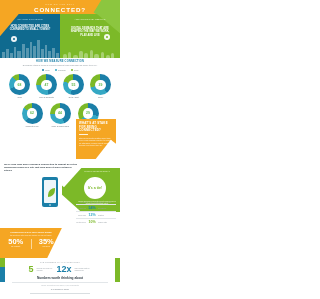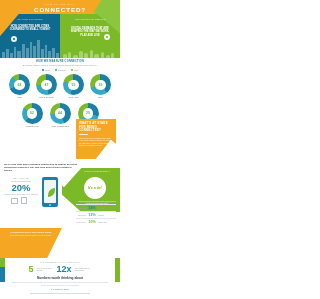--- a/index.html
+++ b/index.html
@@ -285,31 +285,20 @@
   <div class="callout">
     <h4>WHAT'S AT STAKE FOR BEING CONNECTED?</h4>
     <div class="bar"></div>
     <p>Staying connected matters more than ever. From working remotely to keeping up with family, people expect reliable access everywhere they go.</p>
     <div class="cut"></div>
   </div>
 
   <div class="band2">
     <div class="band2-head">We're also now more informed connection to almost all of the household areas of a city. But how does it differ between cities?</div>
 
-    <div class="statleft">
-      <div class="cap">ON AVERAGE</div>
-      <div class="rule"></div>
-      <div class="big">20%</div>
-      <div class="sub">of people spend more time online each day</div>
-      <div class="icons">
-        <div class="ic"></div>
-        <div class="ic book"></div>
-        <div class="ic txt">♫</div>
-      </div>
-    </div>
 
     <div class="phone">
       <div class="screen">
         <div class="leaf"></div>
       </div>
       <div class="dot"></div>
     </div>
 
     <div class="greenpanel">
       <div class="tl"></div>
@@ -340,20 +329,31 @@
     <div class="rrow">
       <span class="lt">On the move</span>
       <span class="pv" style="color:#7cb928">10%</span>
       <span class="rt">mobile data</span>
     </div>
   </div>
 
   <div class="oband">
     <div class="oh">CONNECTION IS NOT JUST ABOUT SPEED</div>
     <div class="osub">It's about how often and how reliably you can get online.</div>
+    <div class="obig">
+      <div class="ob">
+        <b>50%</b>
+        <span>say reliability</span>
+      </div>
+      <div class="divider"></div>
+      <div class="ob">
+        <b>35%</b>
+        <span>say speed</span>
+      </div>
+    </div>
     <div class="cut"></div>
     <div class="cut2"></div>
   </div>
 
   <div class="footer">
     <div class="cl"></div>
     <div class="cl2"></div>
     <div class="cr"></div>
     <div class="f-kicker">THE NUMBERS THAT MATTER MOST</div>
     <div class="f-nums">

